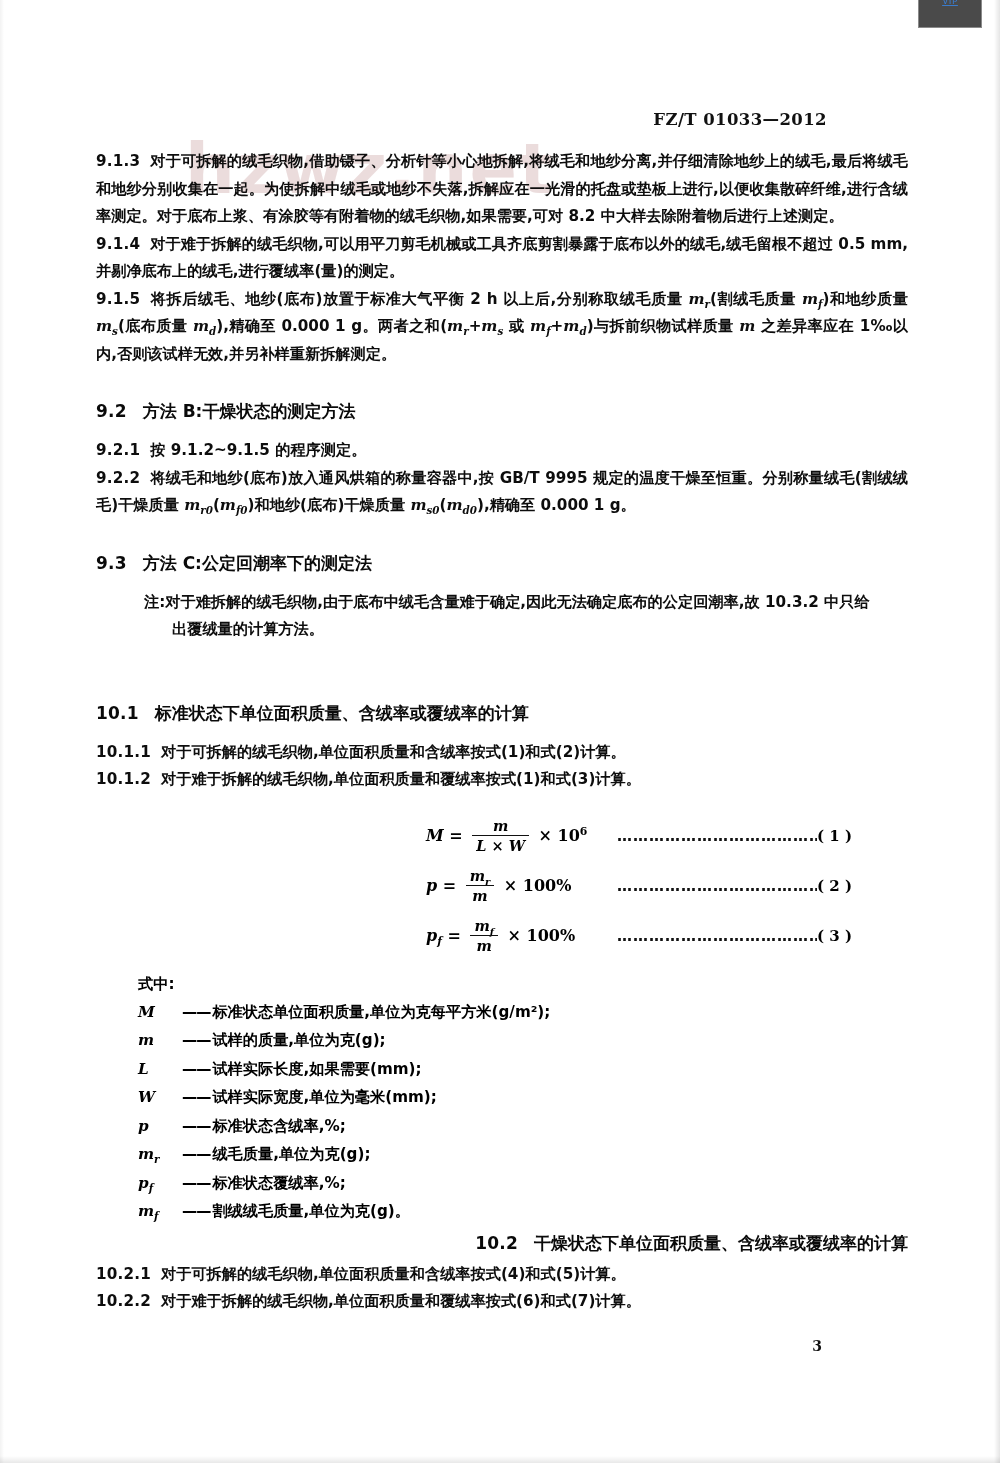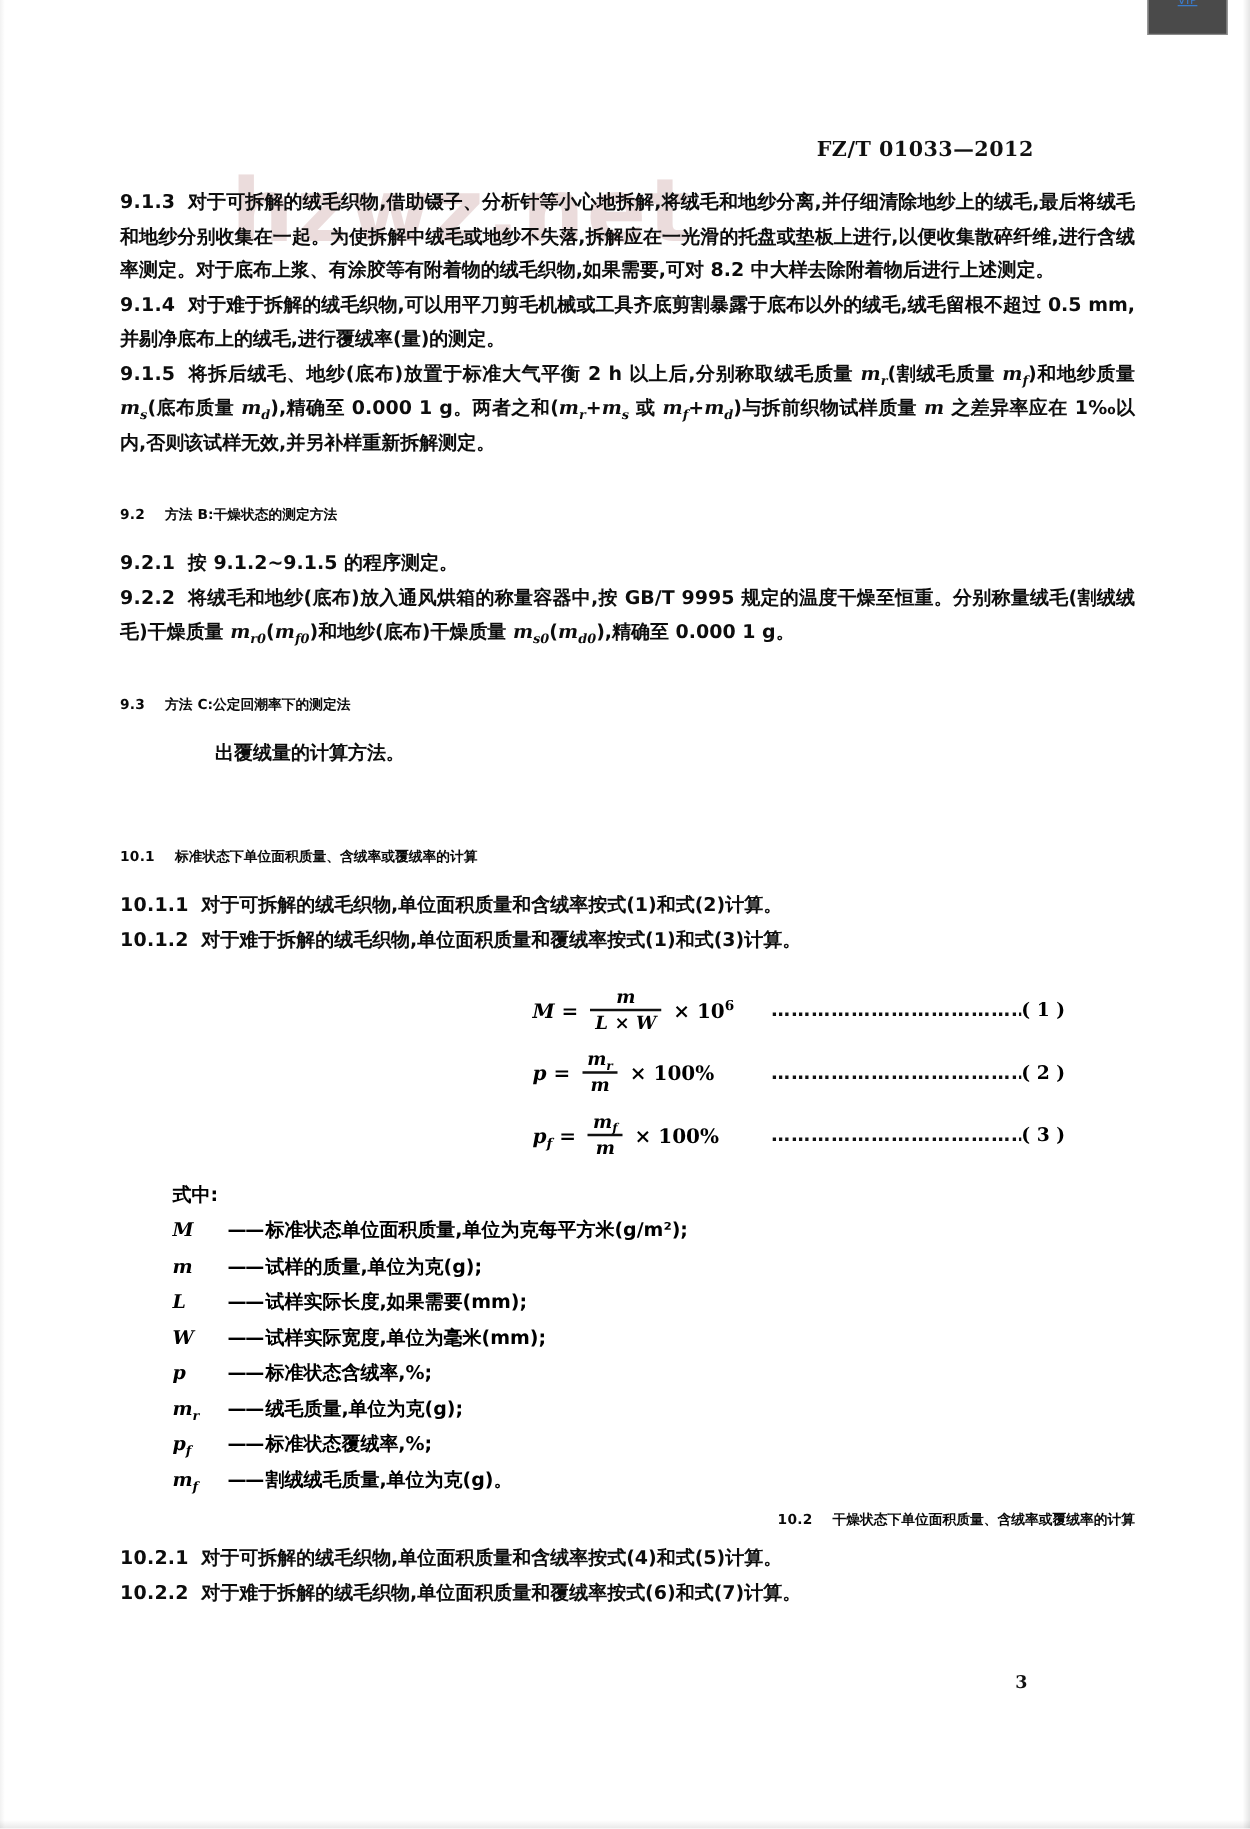--- a/index.html
+++ b/index.html
@@ -112,21 +112,21 @@
     text-align: justify;
     font-weight: bold;
     font-family: "DejaVu Sans", sans-serif;
   }
   .num {
     letter-spacing: 0.2px;
     margin-right: 10px;
     margin-top: 16px;
   }
   .sec-head {
-    font-size: 11px;
+    font-size: 17px;
     font-weight: bold;
     line-height: 27px;
     margin: 14px 0 12px 0;
     color: #0a0a0a;
   }
   .sec-head .num { margin-right: 16px; }
   .gap-md { height: 16px; }
   .gap-lg { height: 26px; }
 
   .indent1 { padding-left: 34px; }
@@ -307,20 +307,23 @@
         <span class="num">9.2.2</span><span>将绒毛和地纱(底布)放入通风烘箱的称量容器中,按 GB/T 9995 规定的温度干燥至恒重。分别称量绒毛(割绒绒毛)干燥质量 </span><i class="v"><span>m</span><sub>r0</sub></i>(<i class="v"><span>m</span><sub>f0</sub></i>)<span>和地纱(底布)干燥质量 </span><i class="v"><span>m</span><sub>s0</sub></i>(<i class="v"><span>m</span><sub>d0</sub></i>)<span>,精确至 0.000 1 g。</span>
       </p>
 
       <div class="gap-md"></div>
 
       <p class="sec-head">
         <span class="num">9.3</span><span>方法 C:公定回潮率下的测定法</span>
       </p>
 
 
+      <p class="para note">
+        <span>注:</span><span>对于难拆解的绒毛织物,由于底布中绒毛含量难于确定,因此无法确定底布的公定回潮率,故 10.3.2 中只给</span>
+      </p>
       <p class="para note note-cont">出覆绒量的计算方法。</p>
 
       <div class="gap-lg"></div>
 
 
       <div class="gap-md"></div>
 
       <p class="sec-head">
         <span class="num">10.1</span><span>标准状态下单位面积质量、含绒率或覆绒率的计算</span>
       </p>

